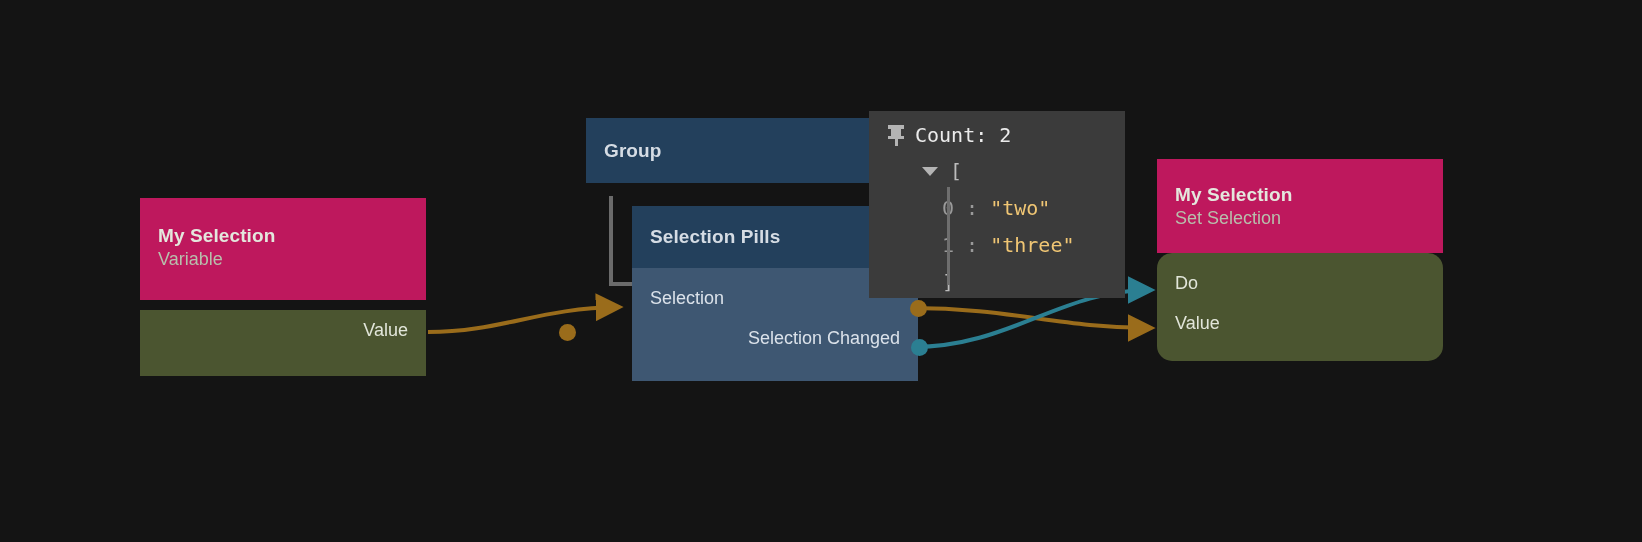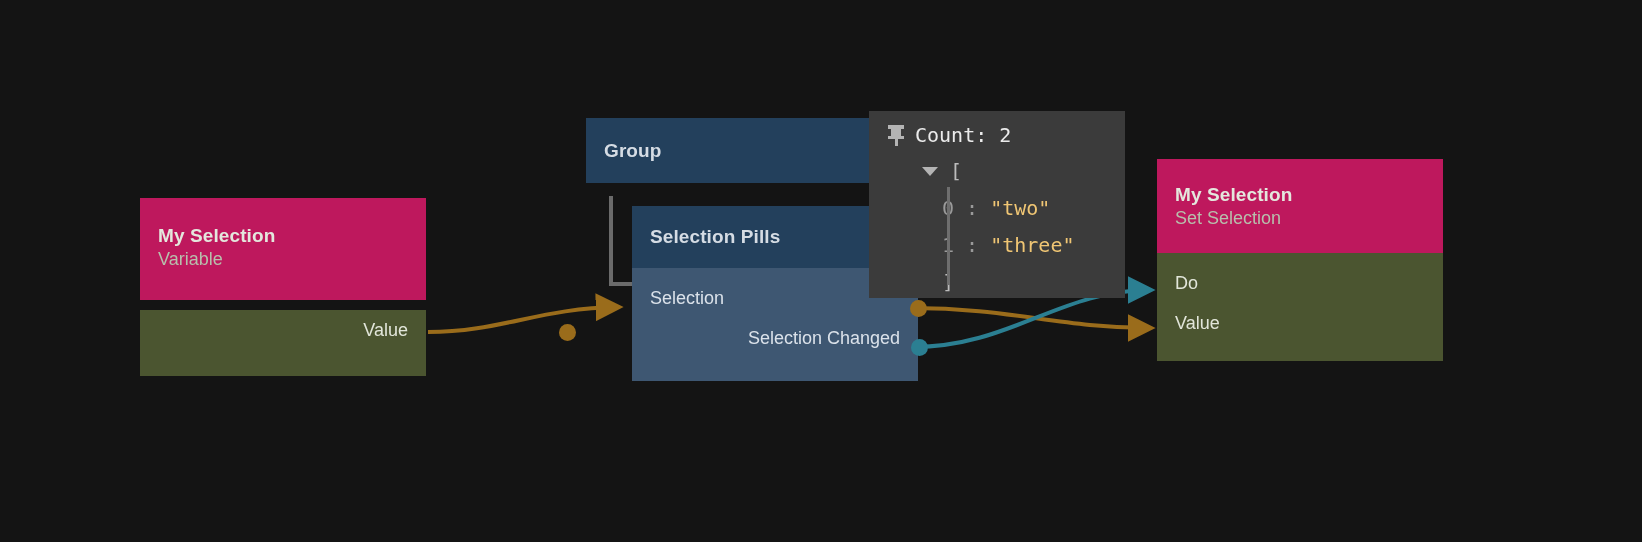--- a/index.html
+++ b/index.html
@@ -159,21 +159,21 @@
   }
   #node-pills .node-body { height: 113px; padding-top: 10px; }
 
   
   #node-setvar {
     left: 1157px;
     top: 159px;
     width: 286px;
   }
   #node-setvar .node-header { height: 94px; padding-top: 24px; }
-  #node-setvar .node-body { height: 108px; padding-top: 10px; }
+  #node-setvar .node-body { height: 108px; padding-top: 10px; border-radius: 15px; }
 
   
   .port-dot {
     position: absolute;
     width: 17px;
     height: 17px;
     border-radius: 50%;
     z-index: 14;
   }
   .port-dot.orange { background: #9a6c1b; }

